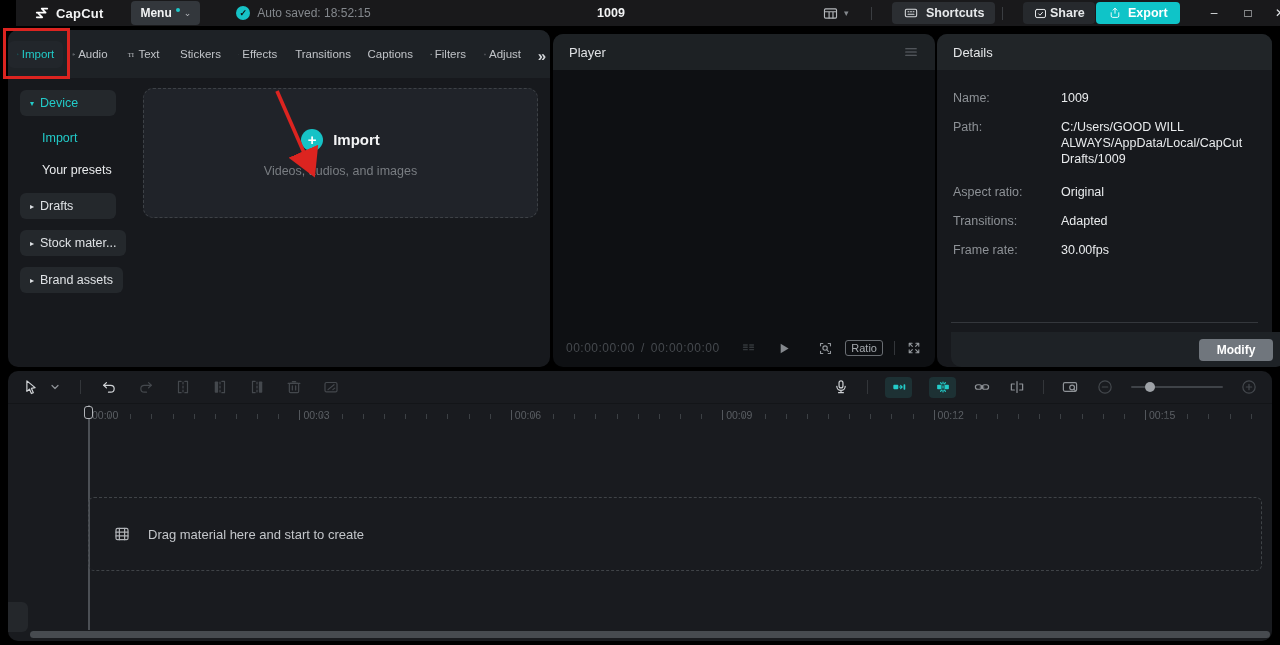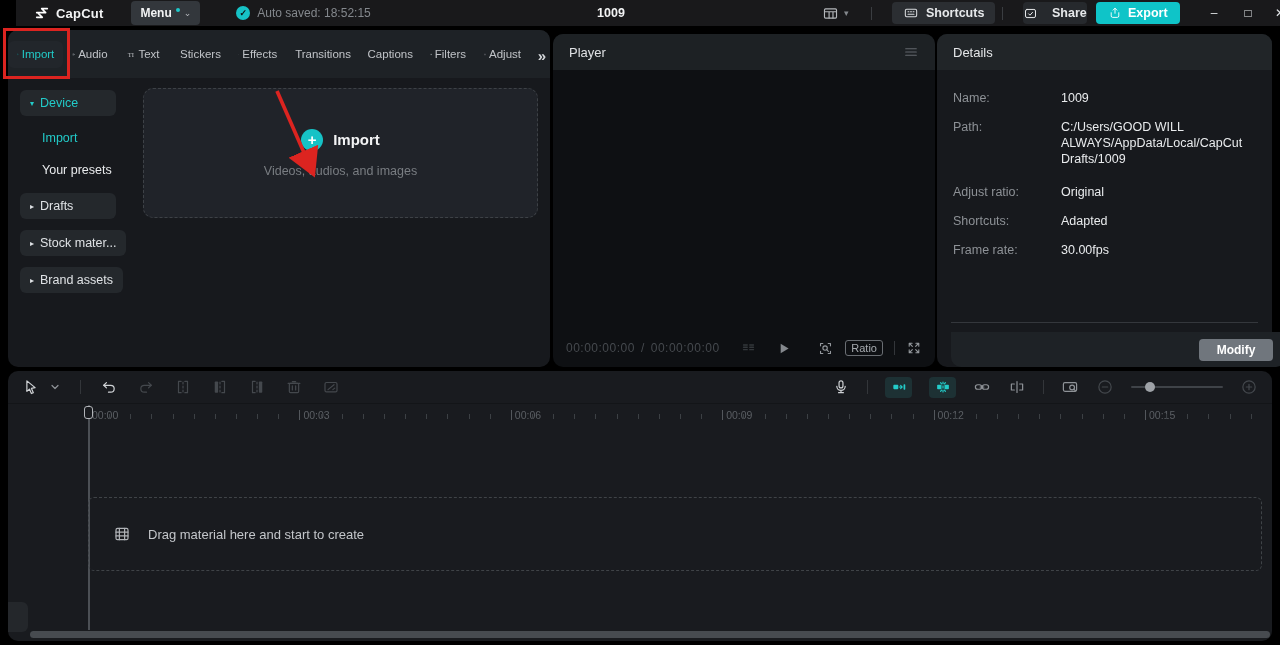--- a/index.html
+++ b/index.html
@@ -26,22 +26,22 @@
   #layout-group { position:absolute; left:806px; display:flex; align-items:center; gap:5px; color:#b4b7bb; }
   #layout-group .licon { width:17px; height:17px; }
   #layout-group .lchev { font-size:9px; color:#84888d; }
   .tb-sep { width:1px; height:13px; background:#3a3d41; }
   #sep1 { position:absolute; left:855px; }
   #shortcuts-btn { position:absolute; left:876px; display:flex; align-items:center; gap:7px;
     background:#2b2e32; border-radius:4px; height:22px; padding:0 11px; }
   #shortcuts-btn .bicon { width:16px; height:16px; color:#d8dadd; }
   #shortcuts-btn .blabel { font-size:12.5px; font-weight:bold; color:#e6e8ea; }
   #sep2 { position:absolute; left:986px; }
-  #share-btn { position:absolute; left:1007px; display:flex; align-items:center; gap:14px;
-    background:#26292d; border-radius:4px; height:22px; padding:0 0; }
+  #share-btn { position:absolute; left:1007px; display:flex; align-items:center; gap:2px;
+    background:#26292d; border-radius:4px; height:22px; padding:0 10px; }
   #share-btn .bicon { width:15px; height:15px; color:#e6e8ea; }
   #share-btn .blabel { font-size:12.5px; font-weight:bold; color:#e6e8ea; }
   #export-btn { position:absolute; left:1080px; display:flex; align-items:center; gap:6px;
     background:#0fc4c8; border-radius:4px; height:22px; padding:0 12px; }
   #export-btn .bicon { width:14px; height:14px; color:#fff; }
   #export-btn .blabel { font-size:12.5px; font-weight:bold; color:#fff; }
   .win-ctl { position:absolute; top:0; height:26px; width:30px; display:flex; align-items:center;
     justify-content:center; font-size:12px; color:#dfe2e5; }
   #win-min { left:1183px; } #win-max { left:1217px; } #win-close { left:1249px; }
 
@@ -393,25 +393,25 @@
   <div id="details-rows">
       <div class="d-row">
         <span class="d-label">Name:</span>
         <span class="d-value">1009</span>
       </div>
       <div class="d-row">
         <span class="d-label">Path:</span>
         <span class="d-value">C:/Users/GOOD WILL ALWAYS/AppData/Local/CapCut Drafts/1009</span>
       </div>
       <div class="d-row">
-        <span class="d-label">Adjust ratio:</span>
+        <span class="d-label">Aspect ratio:</span>
         <span class="d-value">Original</span>
       </div>
       <div class="d-row">
-        <span class="d-label">Shortcuts:</span>
+        <span class="d-label">Transitions:</span>
         <span class="d-value">Adapted</span>
       </div>
       <div class="d-row">
         <span class="d-label">Frame rate:</span>
         <span class="d-value">30.00fps</span>
       </div>
     </div>
   <div id="details-divider"></div>
   <div id="details-footer">
     <div id="modify-btn">Modify</div>

